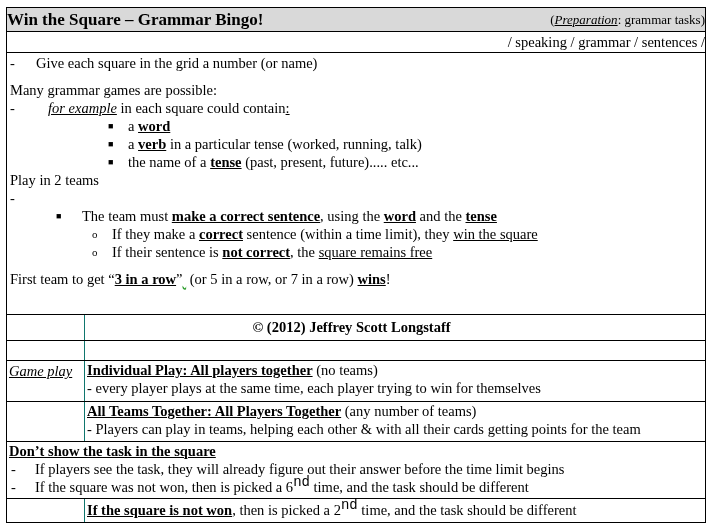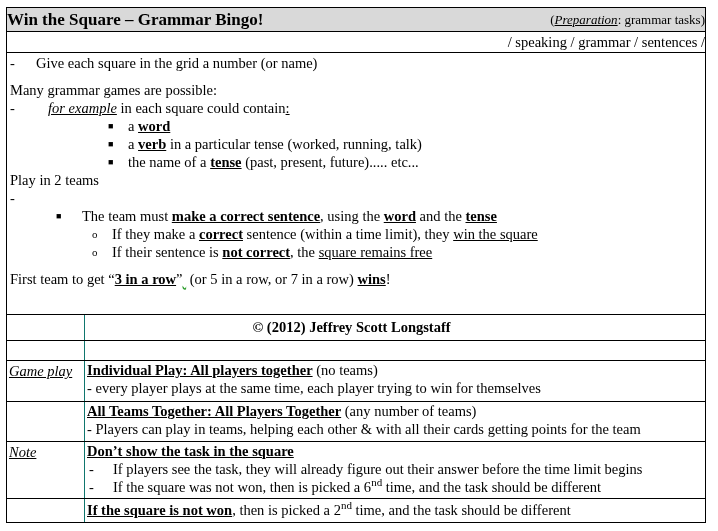--- a/index.html
+++ b/index.html
@@ -30,21 +30,21 @@
   .grid { display:flex; }
   .lc { width:78px; border-right:1px solid #0f766e; box-sizing:border-box; padding:0 2px; }
   .rc { flex:1; padding:0 2px; line-height:18px; }
   .copy { height:26px;gap:21px; }
   .copy .rc { text-align:center; font-weight:bold; line-height:24px; padding-right:110px; }
   .empty { height:20px; }
   .gp { height:41px; }
   .tt { height:40px; }
   .nt { height:57px; }
   .lr { height:23px; }
-  sup { font-size:11px; line-height:0; }
+  sup { font-size:14px; line-height:0;font-family:Liberation Mono, monospace; }
   .ndash { display:inline-block; width:26px; padding-left:2px; box-sizing:border-box; }
 </style>
 </head>
 <body>
 
 <div class="doc">
 
   <div class="row hdr">
     <span class="title">Win the Square – Grammar Bingo!</span>
     <span class="prep"><span>(</span><span class="i u">Preparation</span><span>: grammar tasks)</span></span>
@@ -115,21 +115,20 @@
 
   <div class="row grid tt">
     <div class="lc"></div>
     <div class="rc">
       <div><span class="b u">All Teams Together: All Players Together</span><span> (any number of teams)</span></div>
       <div>- Players can play in teams, helping each other &amp; with all their cards getting points for the team</div>
     </div>
   </div>
 
   <div class="row grid nt">
-    <div class="lc i u" style="line-height:20px;">Note</div>
     <div class="rc">
       <div class="b u">Don’t show the task in the square</div>
       <div><span class="ndash">-</span><span>If players see the task, they will already figure out their answer before the time limit begins</span></div>
       <div><span class="ndash">-</span><span>If the square was not won, then is picked a 6</span><sup>nd</sup><span> time, and the task should be different</span></div>
     </div>
   </div>
 
   <div class="row grid lr">
     <div class="lc"></div>
     <div class="rc" style="line-height:22px;"><span class="b u">If the square is not won</span><span>, then is picked a 2</span><sup>nd</sup><span> time, and the task should be different</span></div>

